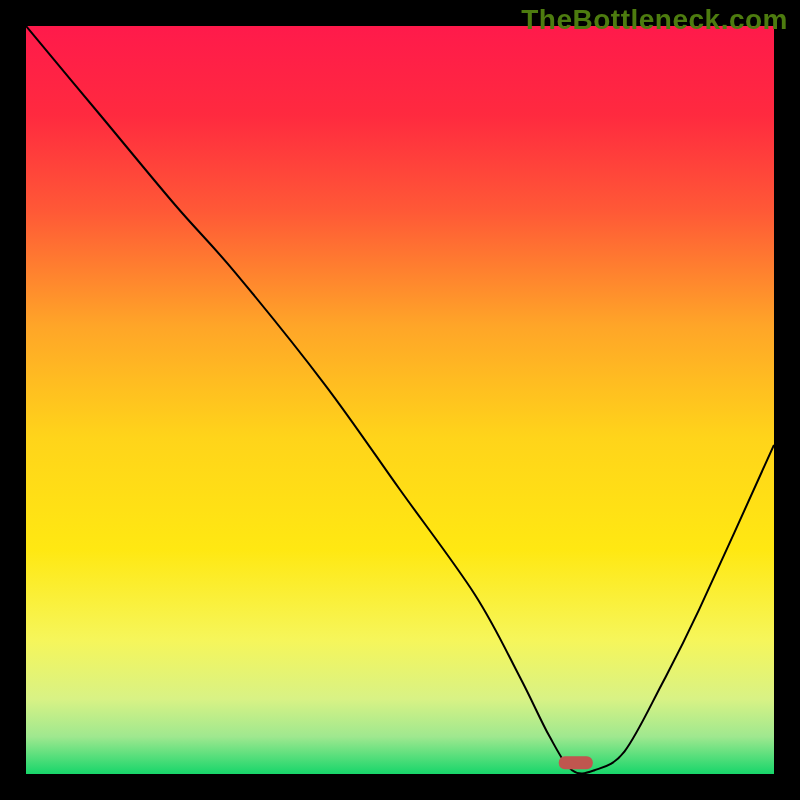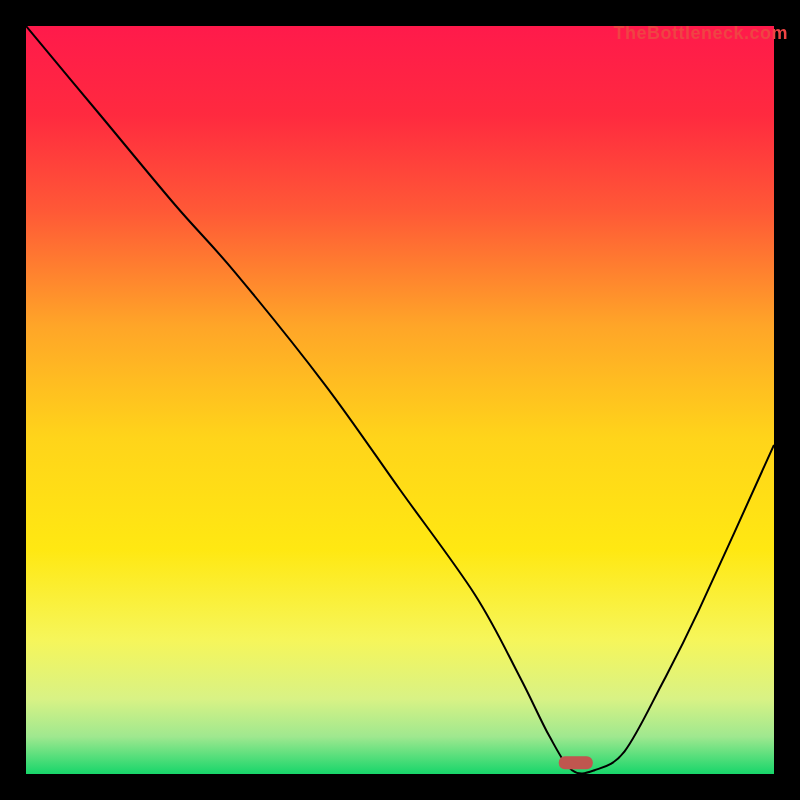--- a/index.html
+++ b/index.html
@@ -14,26 +14,25 @@
   .frame {
     position: relative;
     width: 800px;
     height: 800px;
     background: #000;
   }
   .watermark {
     position: absolute;
     top: 4px;
     right: 12px;
-    color: #ef4444;
-    font-size: 18px;
+    color: #4d7c0f;
+    font-size: 28px;
     font-weight: 600;
     letter-spacing: 0.5px;
     z-index: 5;
-    margin-top: 19px;
   }
   .plot {
     position: absolute;
     left: 26px;
     top: 26px;
     width: 748px;
     height: 748px;
   }
   .plot svg {
     display: block;

